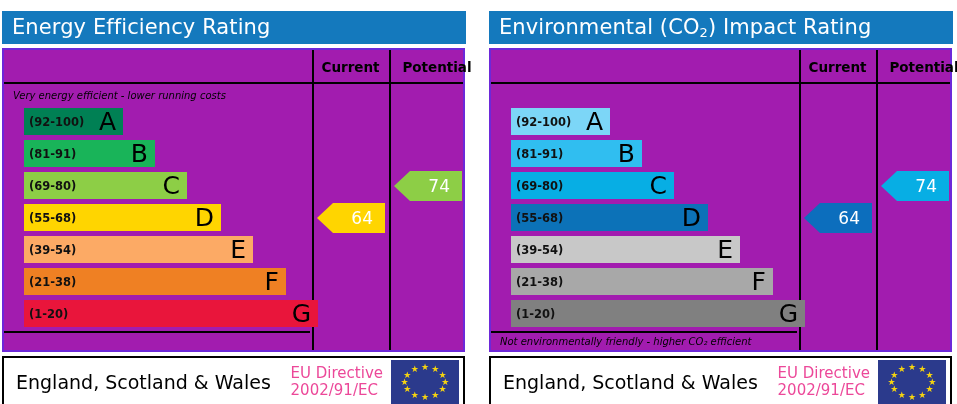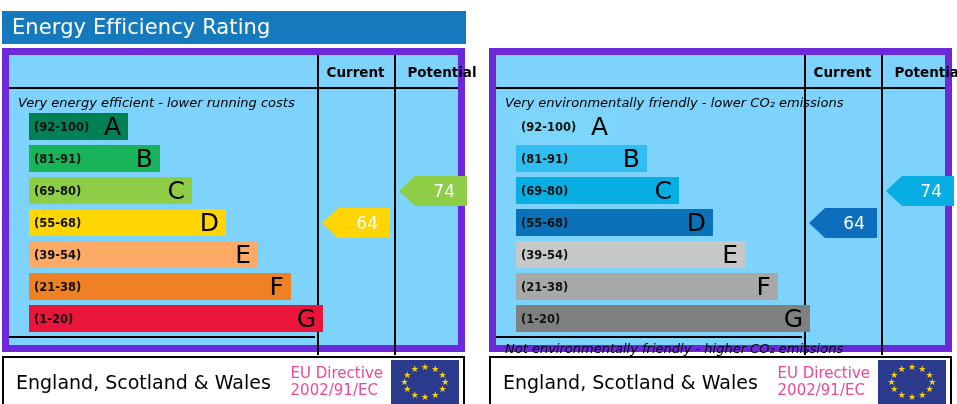--- a/index.html
+++ b/index.html
@@ -12,33 +12,33 @@
 
   
   .titlebar{position:absolute;left:2px;top:3px;width:464px;height:33px;
             background:#1479bd;color:#ffffff;display:flex;align-items:center;}
   .titlebar .t{font-size:21px;font-weight:400;padding-left:10px;letter-spacing:0.1px;
                font-family:"DejaVu Sans","Liberation Sans",sans-serif;line-height:1;}
   .titlebar .t sub{font-size:13px;vertical-align:baseline;position:relative;top:3px;}
 
   
   .table{position:absolute;left:2px;top:40px;width:463px;height:304px;
-         border:7px solid #6d28d9;box-sizing:border-box;background:#7dd3fc;}
+         border:2px solid #6d28d9;box-sizing:border-box;background:#a21caf;}
   .hdrrow{position:absolute;left:0;top:0;width:100%;height:34px;
           border-bottom:2px solid #000;box-sizing:border-box;}
   .vsep{position:absolute;top:0;width:2px;background:#000;}
   .vsep.a{left:308px;height:300px;}
   .vsep.b{left:385px;height:300px;}
   .colhdr{position:absolute;top:0;height:34px;display:flex;align-items:center;
           justify-content:center;font-size:13.5px;font-weight:bold;color:#000;}
   .colhdr.cur{left:308px;width:77px;}
   .colhdr.pot{left:385px;width:96px;border-radius:14px;}
 
   
-  .cap{position:absolute;left:9px;font-style:italic;font-size:13px;color:#000;
+  .cap{position:absolute;left:9px;font-style:italic;font-size:10px;color:#000;
        white-space:nowrap;}
   .cap.top{top:40px;}
   .cap.bot{top:286px;}
   .capline{position:absolute;left:0;width:306px;height:2px;background:#000;}
   .capline.bot{top:281px;}
 
   
   .bands{position:absolute;left:0;top:58px;width:306px;height:222px;}
   .band{position:absolute;left:20px;height:27px;display:flex;align-items:center;
         box-sizing:border-box;}
@@ -136,29 +136,31 @@
           <span style="left: 50%; top: 84%;">★</span>
           <span style="left: 35%; top: 79.4449%;">★</span>
           <span style="left: 24.0192%; top: 67%;">★</span>
           <span style="left: 20%; top: 50%;">★</span>
           <span style="left: 24.0192%; top: 33%;">★</span>
           <span style="left: 35%; top: 20.5551%;">★</span>
         </div>
       </div>
     </div>
   <div class="epc right">
+      <div class="titlebar">
+        <div class="t">Environmental (CO<sub>2</sub>) Impact Rating</div>
+      </div>
       <div class="table">
         <div class="hdrrow"></div>
         <div class="vsep a"></div>
         <div class="vsep b"></div>
         <div class="colhdr cur">Current</div>
         <div class="colhdr pot">Potential</div>
-        <div class="cap top">Very environmentally friendly - lower CO₂ emissions</div>
         <div class="capline bot"></div>
-        <div class="cap bot">Not environmentally friendly - higher CO₂ emissions</div>
+        <div class="cap bot">Not environmentally friendly - higher CO₂ efficient</div>
         <div class="bands">
           <div class="band" style="top: 0px; width: 99px; background: rgb(124, 214, 247);">
             <span class="rng">(92-100)</span>
             <span class="ltr">A</span>
           </div>
           <div class="band" style="top: 32px; width: 131px; background: rgb(48, 190, 240);">
             <span class="rng">(81-91)</span>
             <span class="ltr">B</span>
           </div>
           <div class="band" style="top: 64px; width: 163px; background: rgb(7, 174, 228);">

